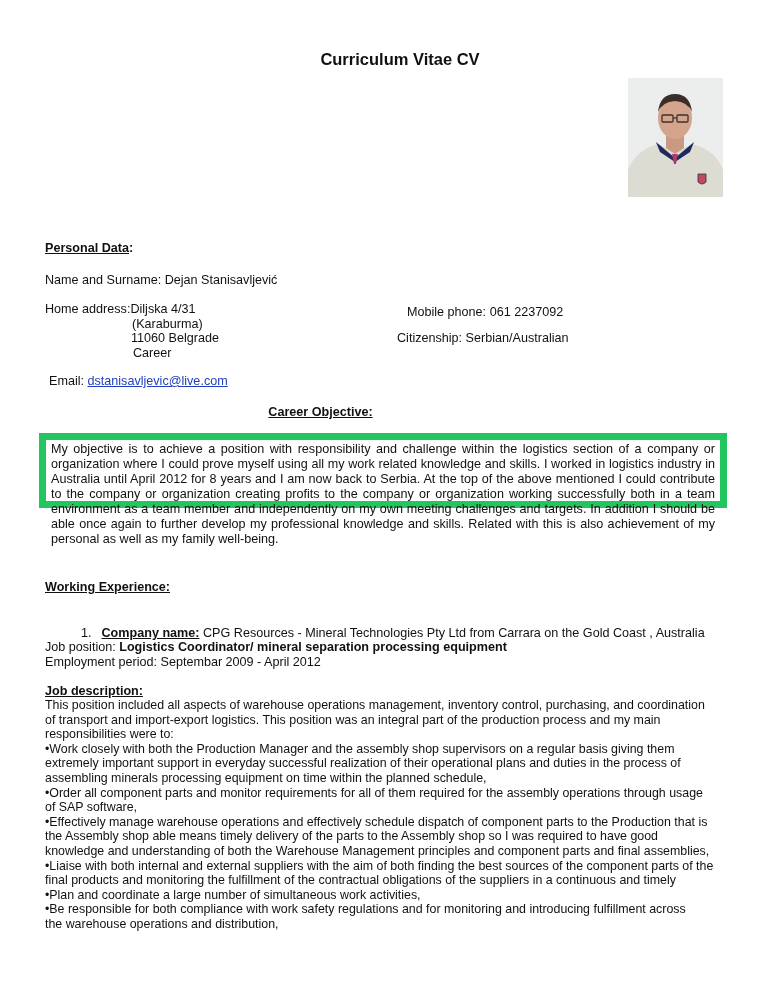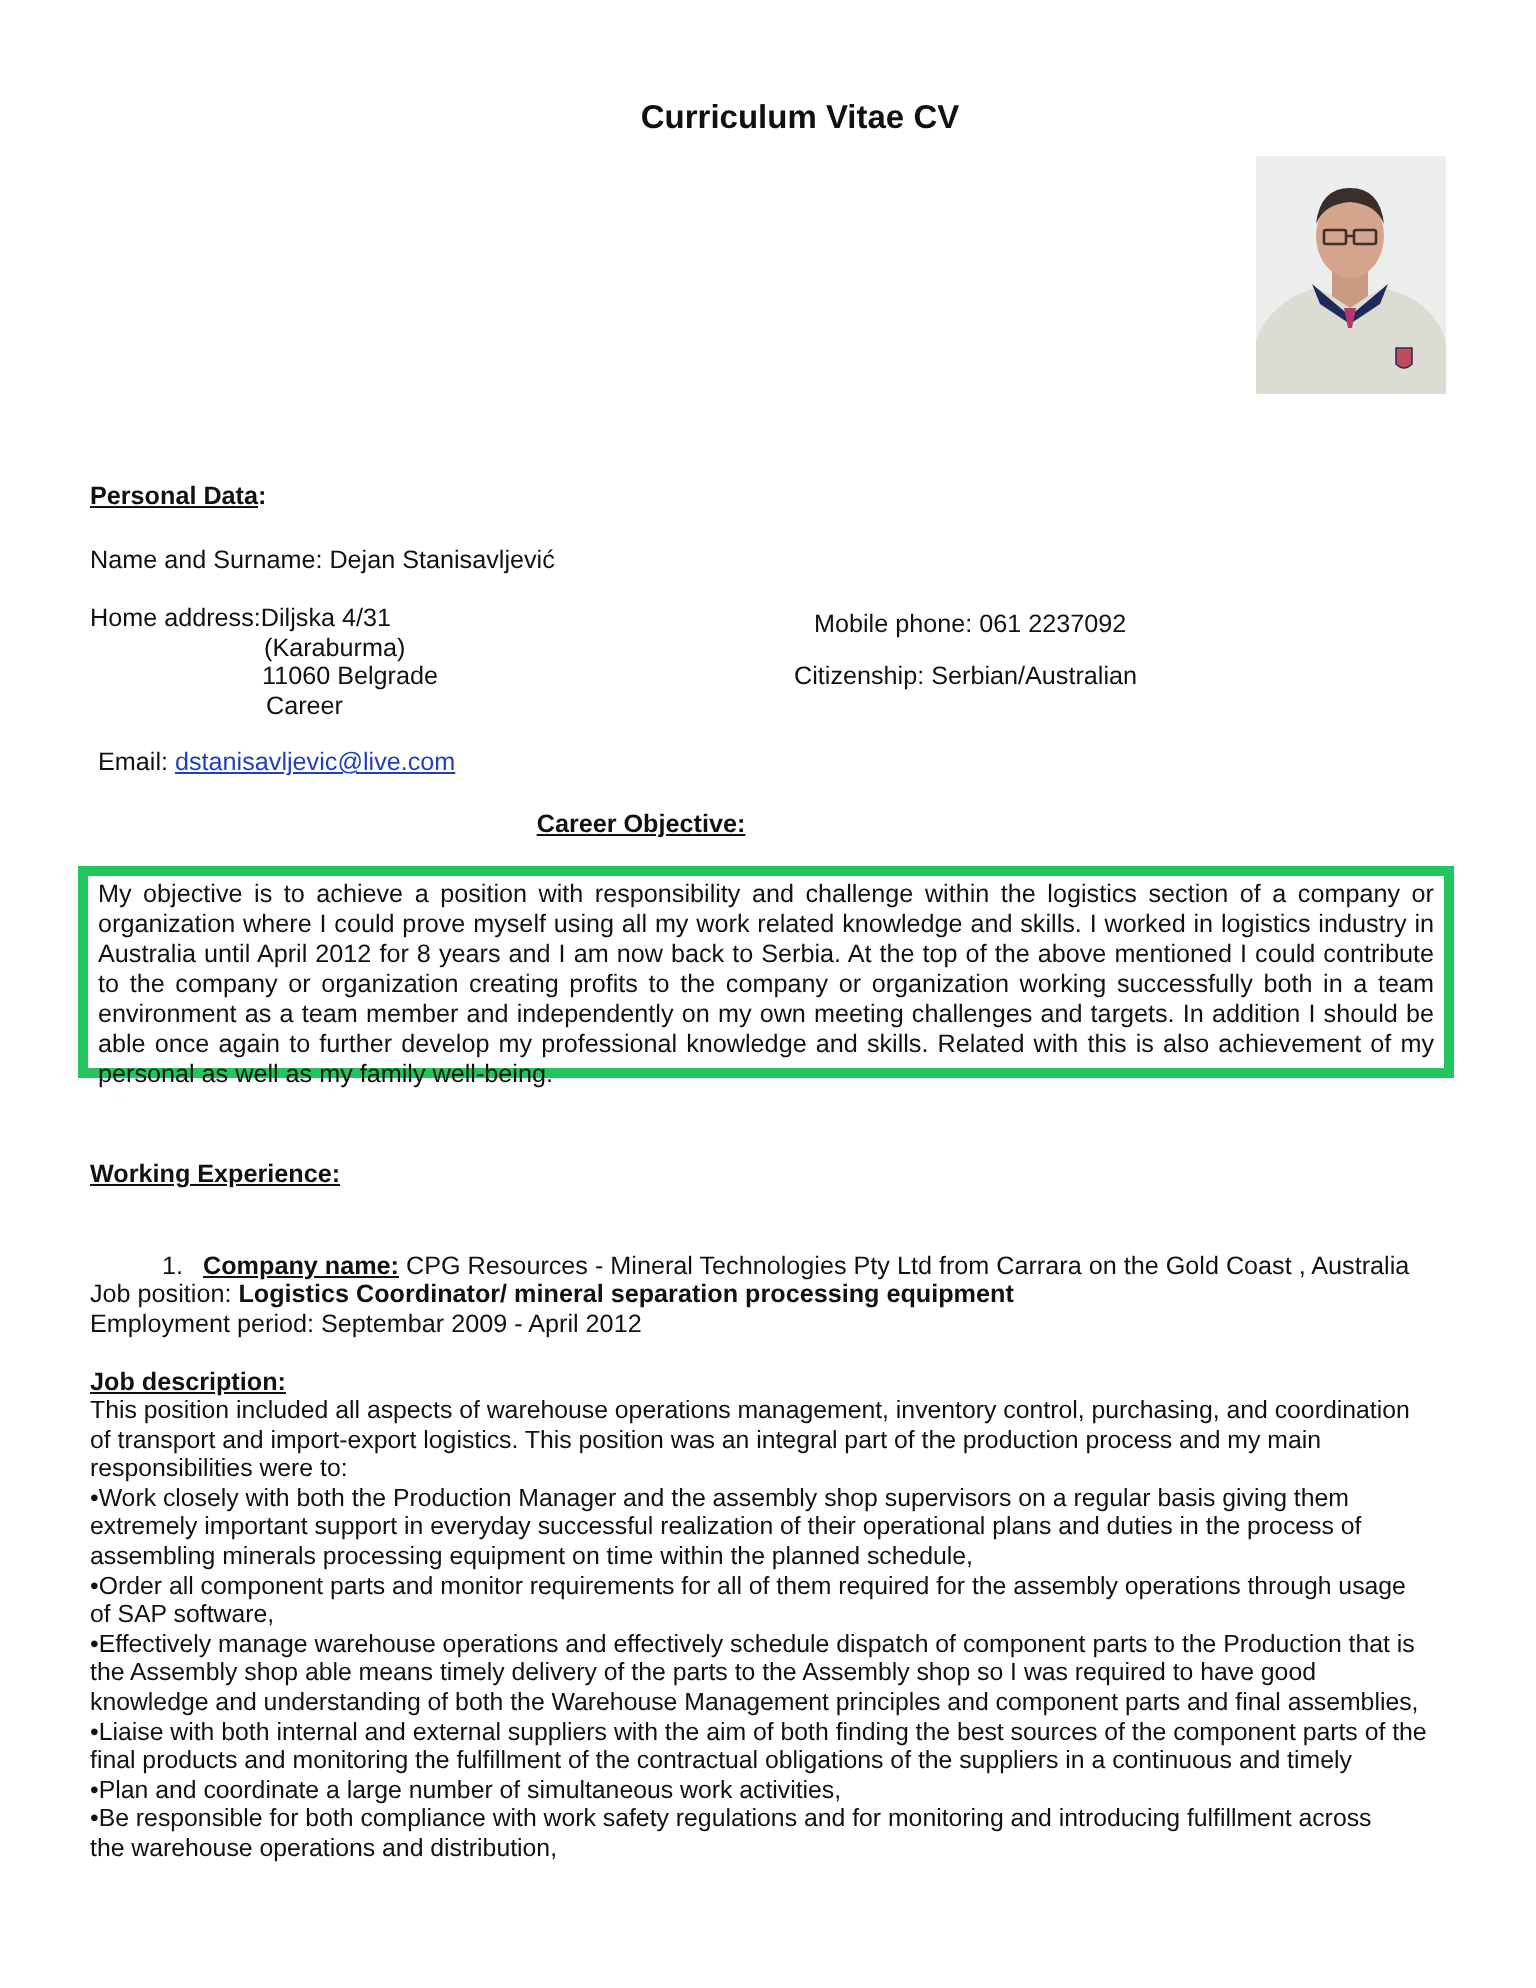--- a/index.html
+++ b/index.html
@@ -14,22 +14,22 @@
       font-size: 16.5px; font-weight: bold; line-height: 20px; padding-left: 16px;
     }
     .photo {
       position: absolute; left: 628px; top: 78px; width: 95px; height: 119px;
       overflow: hidden; background: #eceeed;
     }
     .u { text-decoration: underline; }
     .b { font-weight: bold; }
     .link { color: #1f3fbf; text-decoration: underline; }
     .objective-box {
-      position: absolute; left: 39px; top: 433px; width: 688px; height: 106px;
-      border: 5px solid #22c55e; box-sizing: border-box;
+      position: absolute; left: 39px; top: 433px; width: 688px; height: 75px;
+      border: 7px solid #22c55e; box-sizing: border-box;
       padding: 2px 5px 0 5px;
     }
     .objective-box p {
       margin: 0; text-align: justify; line-height: 15px; font-size: 12.6px;
     }
     .para { position: absolute; left: 45px; width: 680px; line-height: 14.6px; font-size: 12.4px; }
     .para div { white-space: nowrap; }
   </style>
 </head>
 <body>

